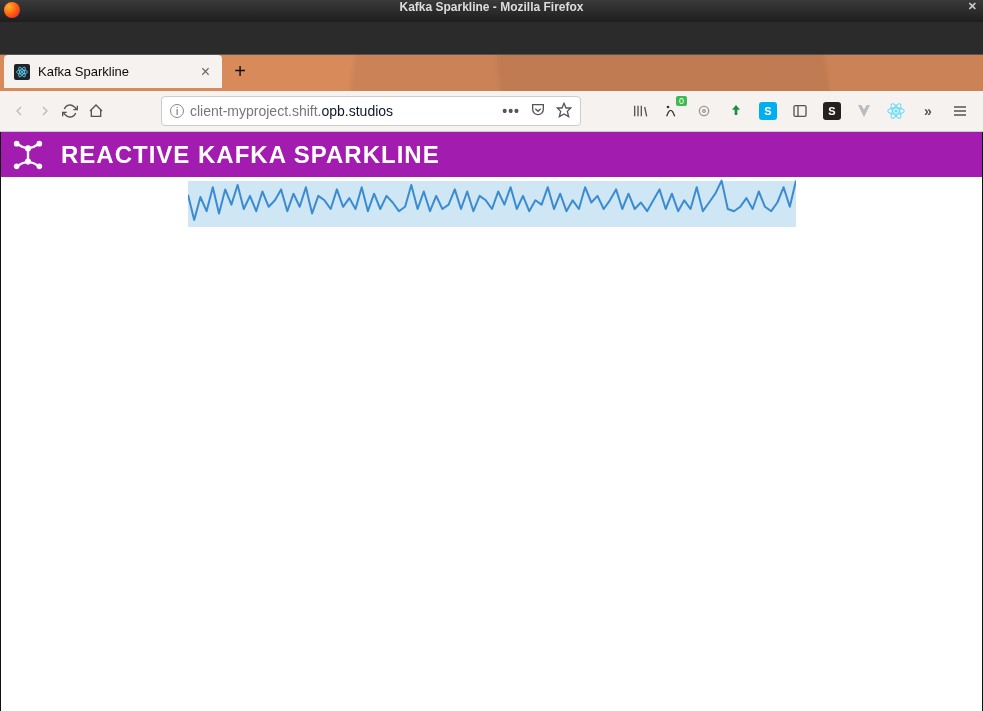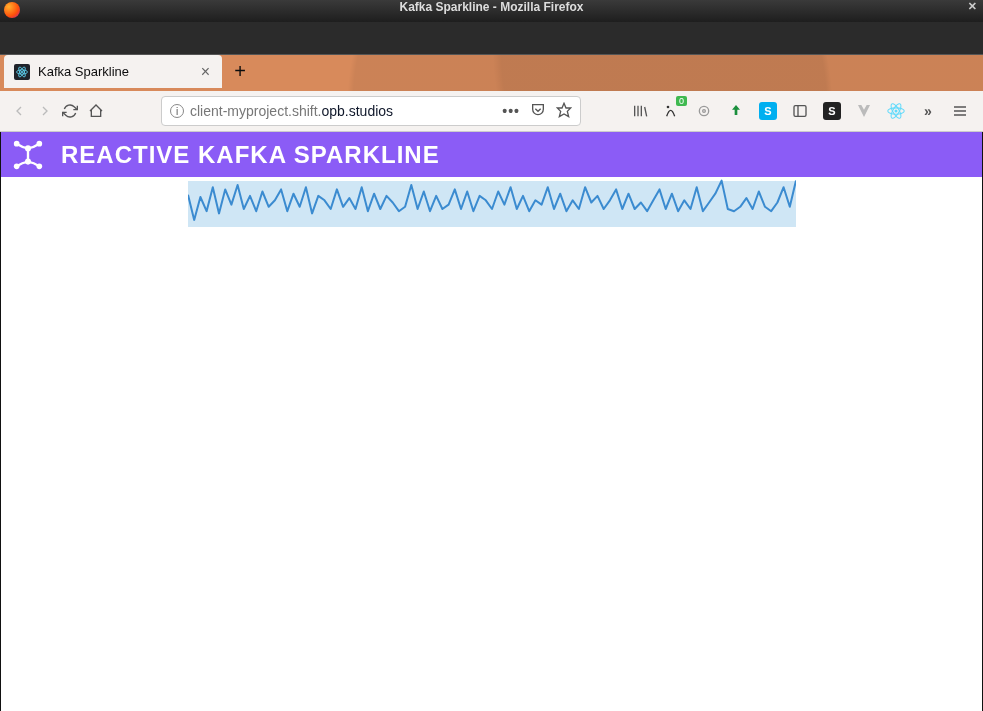--- a/index.html
+++ b/index.html
@@ -110,21 +110,21 @@
     }
     
     
     .page {
       background: #fff;
       height: calc(711px - 22px - 37px - 41px);
       border: 1px solid #111;
       border-top: none;
     }
     .app-header {
-      background: #8b5cf6;
+      background: #a21caf;
       color: #fff;
       height: 45px;
       display: flex;
       align-items: center;
       padding: 0 8px;
       gap: 14px;
     }
     .app-logo { width: 38px; height: 34px; }
     .app-title { font-size: 24px; font-weight: 800; letter-spacing: 1px; }
     

